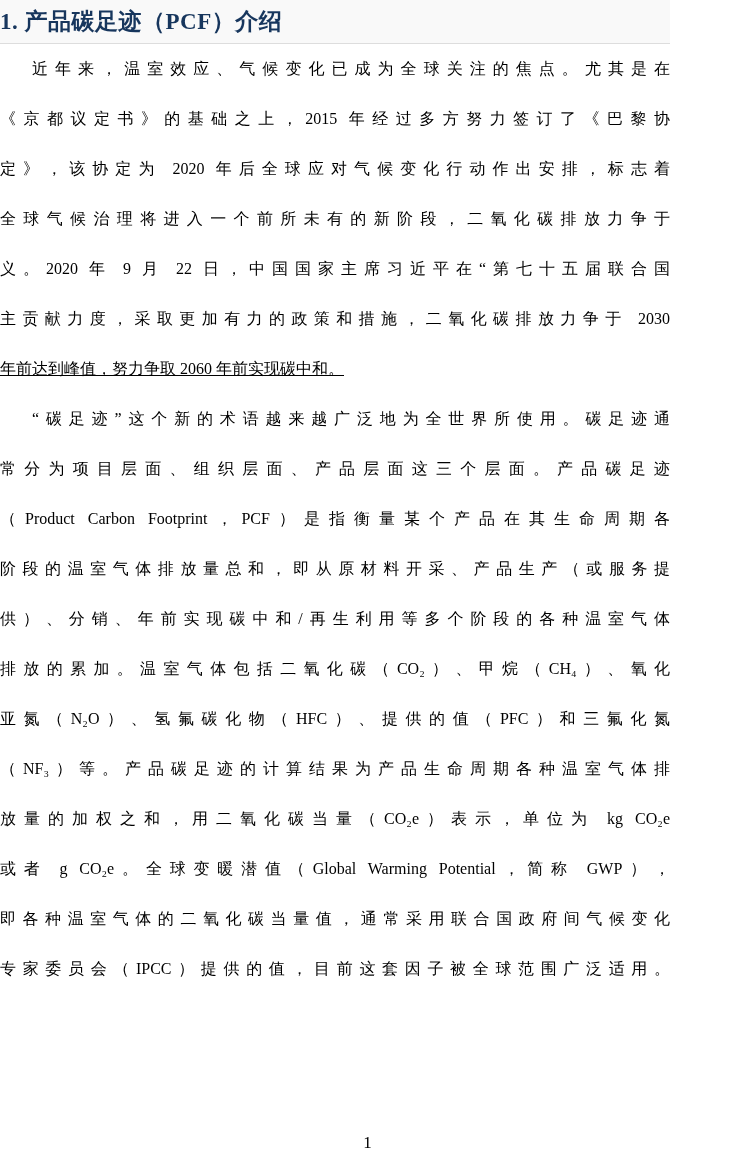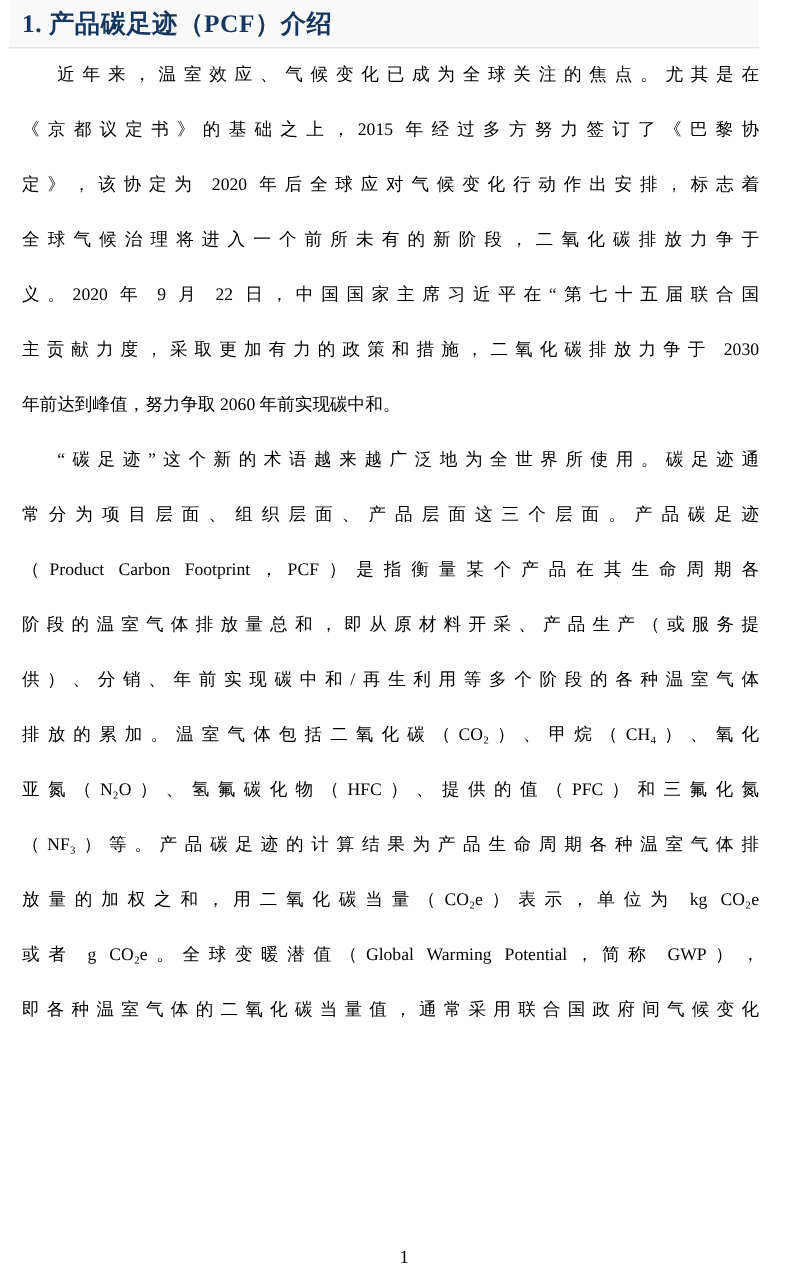--- a/index.html
+++ b/index.html
@@ -6,21 +6,20 @@
   .page {
     position: relative;
     width: 735px;
     height: 1161px;
     background: #ffffff;
     font-family: "Liberation Serif", "DejaVu Serif", serif;
     color: #000000;
     overflow: hidden;
   }
   .content {
-    margin-left: 20px;
     width: 670px;
   }
   .heading-band {
     margin-left: -12px;
     padding: 9px 0 8px 12px;
     background: #f9f9f9;
     border-bottom: 1px solid #dddddd;
   }
   .heading-band h1 {
     margin: 0;
@@ -36,21 +35,21 @@
     height: 50px;
     line-height: 50px;
     font-size: 16px;
     white-space: nowrap;
     text-align: justify;
     text-align-last: justify;
     text-justify: inter-character;
     overflow: hidden;
   }
   .ln.first { text-indent: 2em; }
-  .ln.endline { text-align-last: left; white-space: normal; }
+  .ln.endline { text-align-last: left; white-space: normal; text-decoration: underline; }
   .page-number {
     position: absolute;
     left: 0;
     right: 0;
     bottom: 8px;
     text-align: center;
     font-size: 17px;
     color: #000000;
   }
 </style>
@@ -79,18 +78,19 @@
       <div class="ln">常分为项目层面、组织层面、产品层面这三个层面。产品碳足迹</div>
       <div class="ln">（Product Carbon Footprint，PCF）是指衡量某个产品在其生命周期各</div>
       <div class="ln">阶段的温室气体排放量总和，即从原材料开采、产品生产（或服务提</div>
       <div class="ln">供）、分销、年前实现碳中和/再生利用等多个阶段的各种温室气体</div>
       <div class="ln">排放的累加。温室气体包括二氧化碳（CO₂）、甲烷（CH₄）、氧化</div>
       <div class="ln">亚氮（N₂O）、氢氟碳化物（HFC）、提供的值（PFC）和三氟化氮</div>
       <div class="ln">（NF₃）等。产品碳足迹的计算结果为产品生命周期各种温室气体排</div>
       <div class="ln">放量的加权之和，用二氧化碳当量（CO₂e）表示，单位为 kg CO₂e</div>
       <div class="ln">或者 g CO₂e。全球变暖潜值（Global Warming Potential，简称 GWP），</div>
       <div class="ln">即各种温室气体的二氧化碳当量值，通常采用联合国政府间气候变化</div>
+      <div class="ln">专家委员会（IPCC）提供的值，目前这套因子被全球范围广泛适用。</div>
     </div>
 
   </div>
 
   <div class="page-number">1</div>
 </div>
 
 </body></html>

